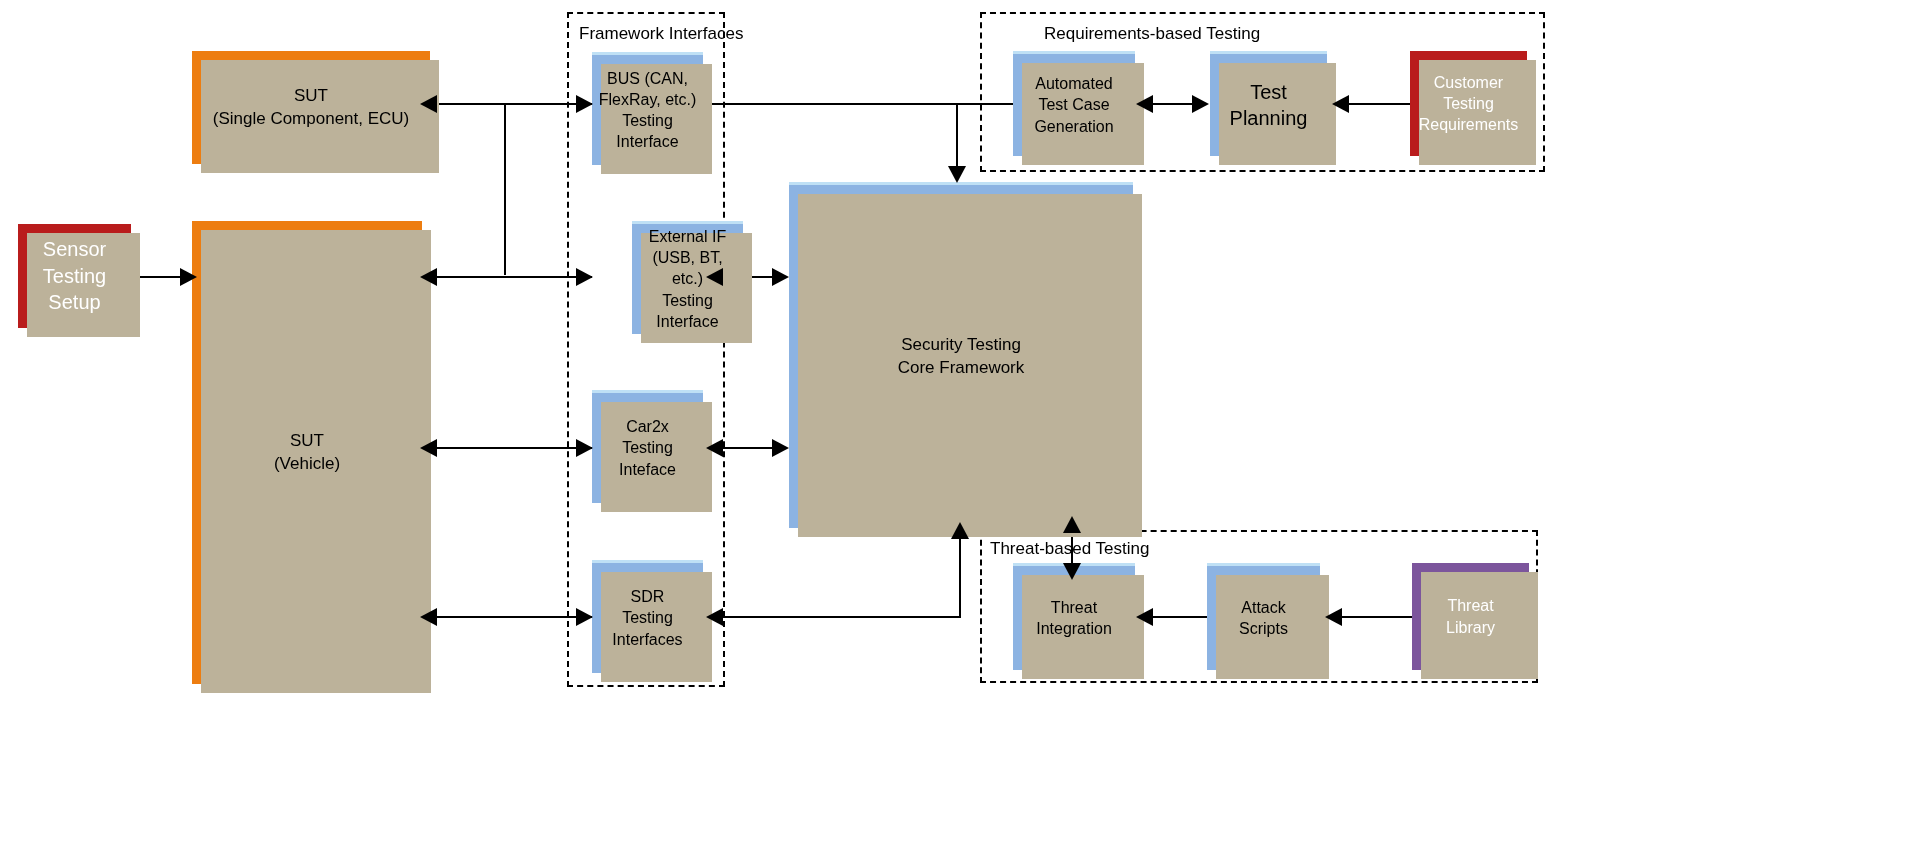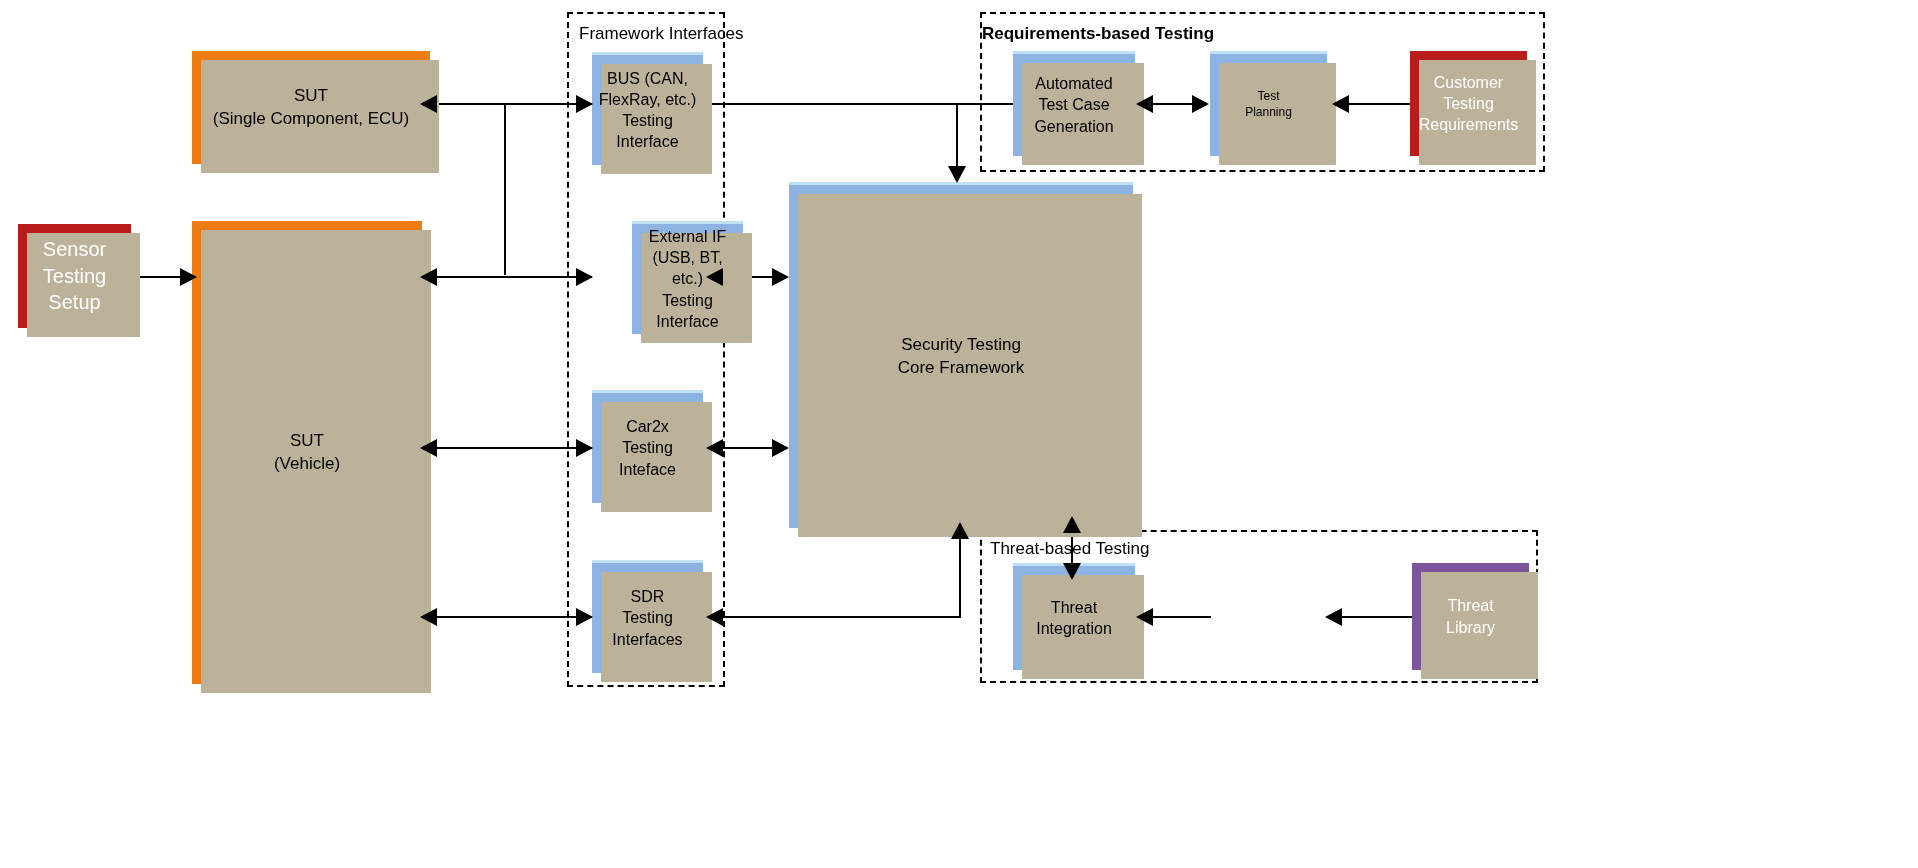--- a/index.html
+++ b/index.html
@@ -105,21 +105,21 @@
 </style>
 </head>
 <body>
 
 <div id="canvas">
 
   <div class="group" style="left:567px; top:12px; width:158px; height:675px;"></div>
   <div class="group-title" style="left:579px; top:24px;">Framework Interfaces</div>
 
   <div class="group" style="left:980px; top:12px; width:565px; height:160px;"></div>
-  <div class="group-title" style="left:982px; top:24px;font-weight:bold;">Requirements-based Testing</div>
+  <div class="group-title" style="left:1044px; top:24px;">Requirements-based Testing</div>
 
   <div class="group" style="left:980px; top:530px; width:558px; height:153px;"></div>
   <div class="group-title" style="left:990px; top:539px;">Threat-based Testing</div>
 
   <div class="ln ln-h" style="left:432px; top:103px; width:160px;"></div>
   <div class="ar ar-l" style="left:420px; top:95px;"></div>
   <div class="ar ar-r" style="left:576px; top:95px;"></div>
 
   <div class="ln ln-v" style="left:504px; top:103px; height:172px;"></div>
 
@@ -217,35 +217,39 @@
     <span class="label">Automated
 Test Case
 Generation</span>
   </div>
 
   <div class="node n-blue" style="left:789px; top:182px; width:344px; height:346px;">
     <span class="label">Security Testing
 Core Framework</span>
   </div>
 
-  <div class="node n-blue" style="left:1210px; top:51px; width:117px; height:105px; font-size:12px;">
+  <div class="node n-blue" style="left:1210px; top:51px; width:117px; height:105px; font-size:20px;">
     <span class="label">Test
 Planning</span>
   </div>
 
   <div class="node n-teal" style="left:1410px; top:51px; width:117px; height:105px; font-size:16px;">
     <span class="label">Customer
 Testing
 Requirements</span>
   </div>
 
   <div class="node n-blue" style="left:1013px; top:563px; width:122px; height:107px; font-size:16px;">
     <span class="label">Threat
 Integration</span>
   </div>
 
+  <div class="node n-blue" style="left:1207px; top:563px; width:113px; height:107px; font-size:16px;">
+    <span class="label">Attack
+Scripts</span>
+  </div>
 
   <div class="node n-purple" style="left:1412px; top:563px; width:117px; height:107px; font-size:16px;">
     <span class="label">Threat
 Library</span>
   </div>
 
 </div>
 
 </body></html>

